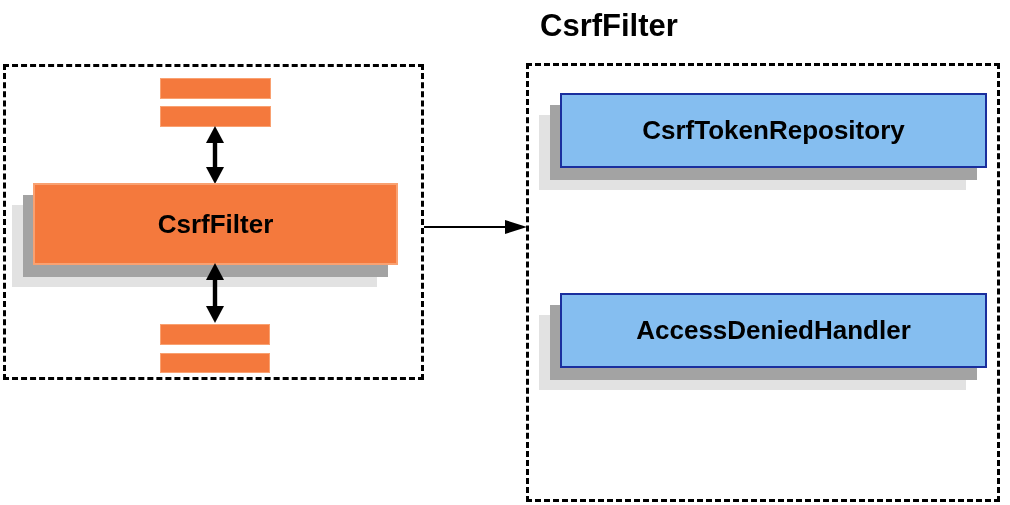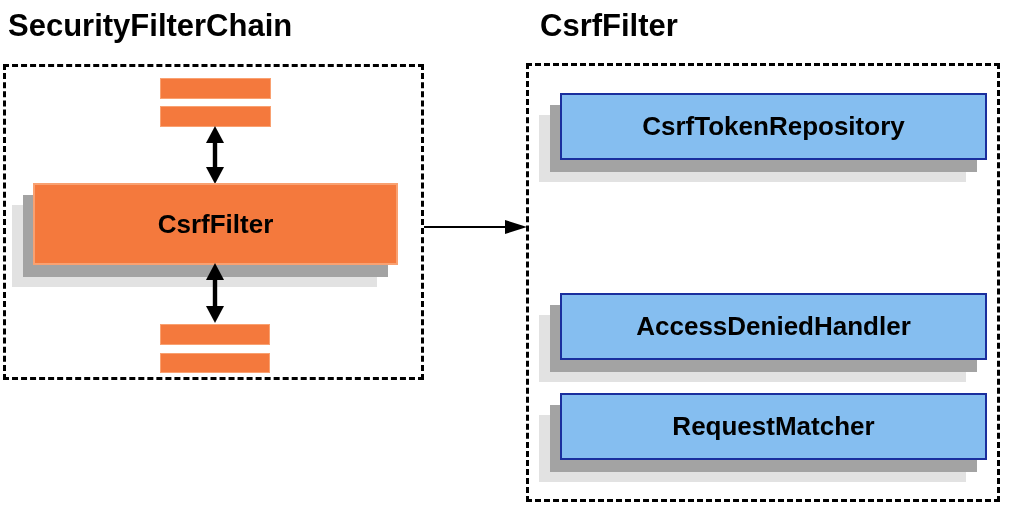--- a/index.html
+++ b/index.html
@@ -70,38 +70,37 @@
     background: #f4793d;
     border: 1px solid #f9a171;
     box-sizing: border-box;
   }
   .bar-1 { left: 160px; top: 78px;  width: 111px; height: 21px; }
   .bar-2 { left: 160px; top: 106px; width: 111px; height: 21px; }
   .bar-3 { left: 160px; top: 324px; width: 110px; height: 21px; }
   .bar-4 { left: 160px; top: 353px; width: 110px; height: 20px; }
 
   
-  .component-box { left: 560px; width: 427px; height: 67px; }
+  .component-box { left: 560px; width: 427px; height: 75px; }
   .component-box .face {
     background: #85bef0;
     border: 2px solid #1a2f9e;
   }
   .component-1 { top: 93px; }
   .component-2 { top: 192px; }
   .component-3 { top: 293px; }
   .component-4 { top: 393px; }
 
   .arrow-svg { position: absolute; }
 </style>
 </head>
 <body>
 
 <div class="stage">
 
-  <div class="panel-title left">SecurityFilterChain</div>
   <div class="panel-title right">CsrfFilter</div>
 
   <div class="dashed-box left"></div>
 
   <div class="filter-bar bar-1"></div>
   <div class="filter-bar bar-2"></div>
 
   <svg class="arrow-svg" style="left:203px; top:126px;" width="24" height="58" viewBox="0 0 24 58">
     <rect x="9.8" y="13" width="4.4" height="32" fill="#000000"></rect>
     <polygon points="12,0 3,17 21,17" fill="#000000"></polygon>
@@ -136,19 +135,14 @@
     <div class="face">CsrfTokenRepository</div>
   </div>
 
 
   <div class="layered component-box component-3">
     <div class="shadow-light"></div>
     <div class="shadow-dark"></div>
     <div class="face">AccessDeniedHandler</div>
   </div>
 
-  <div class="layered component-box component-4">
-    <div class="shadow-light"></div>
-    <div class="shadow-dark"></div>
-    <div class="face">RequestMatcher</div>
-  </div>
 
 </div>
 
 </body></html>

